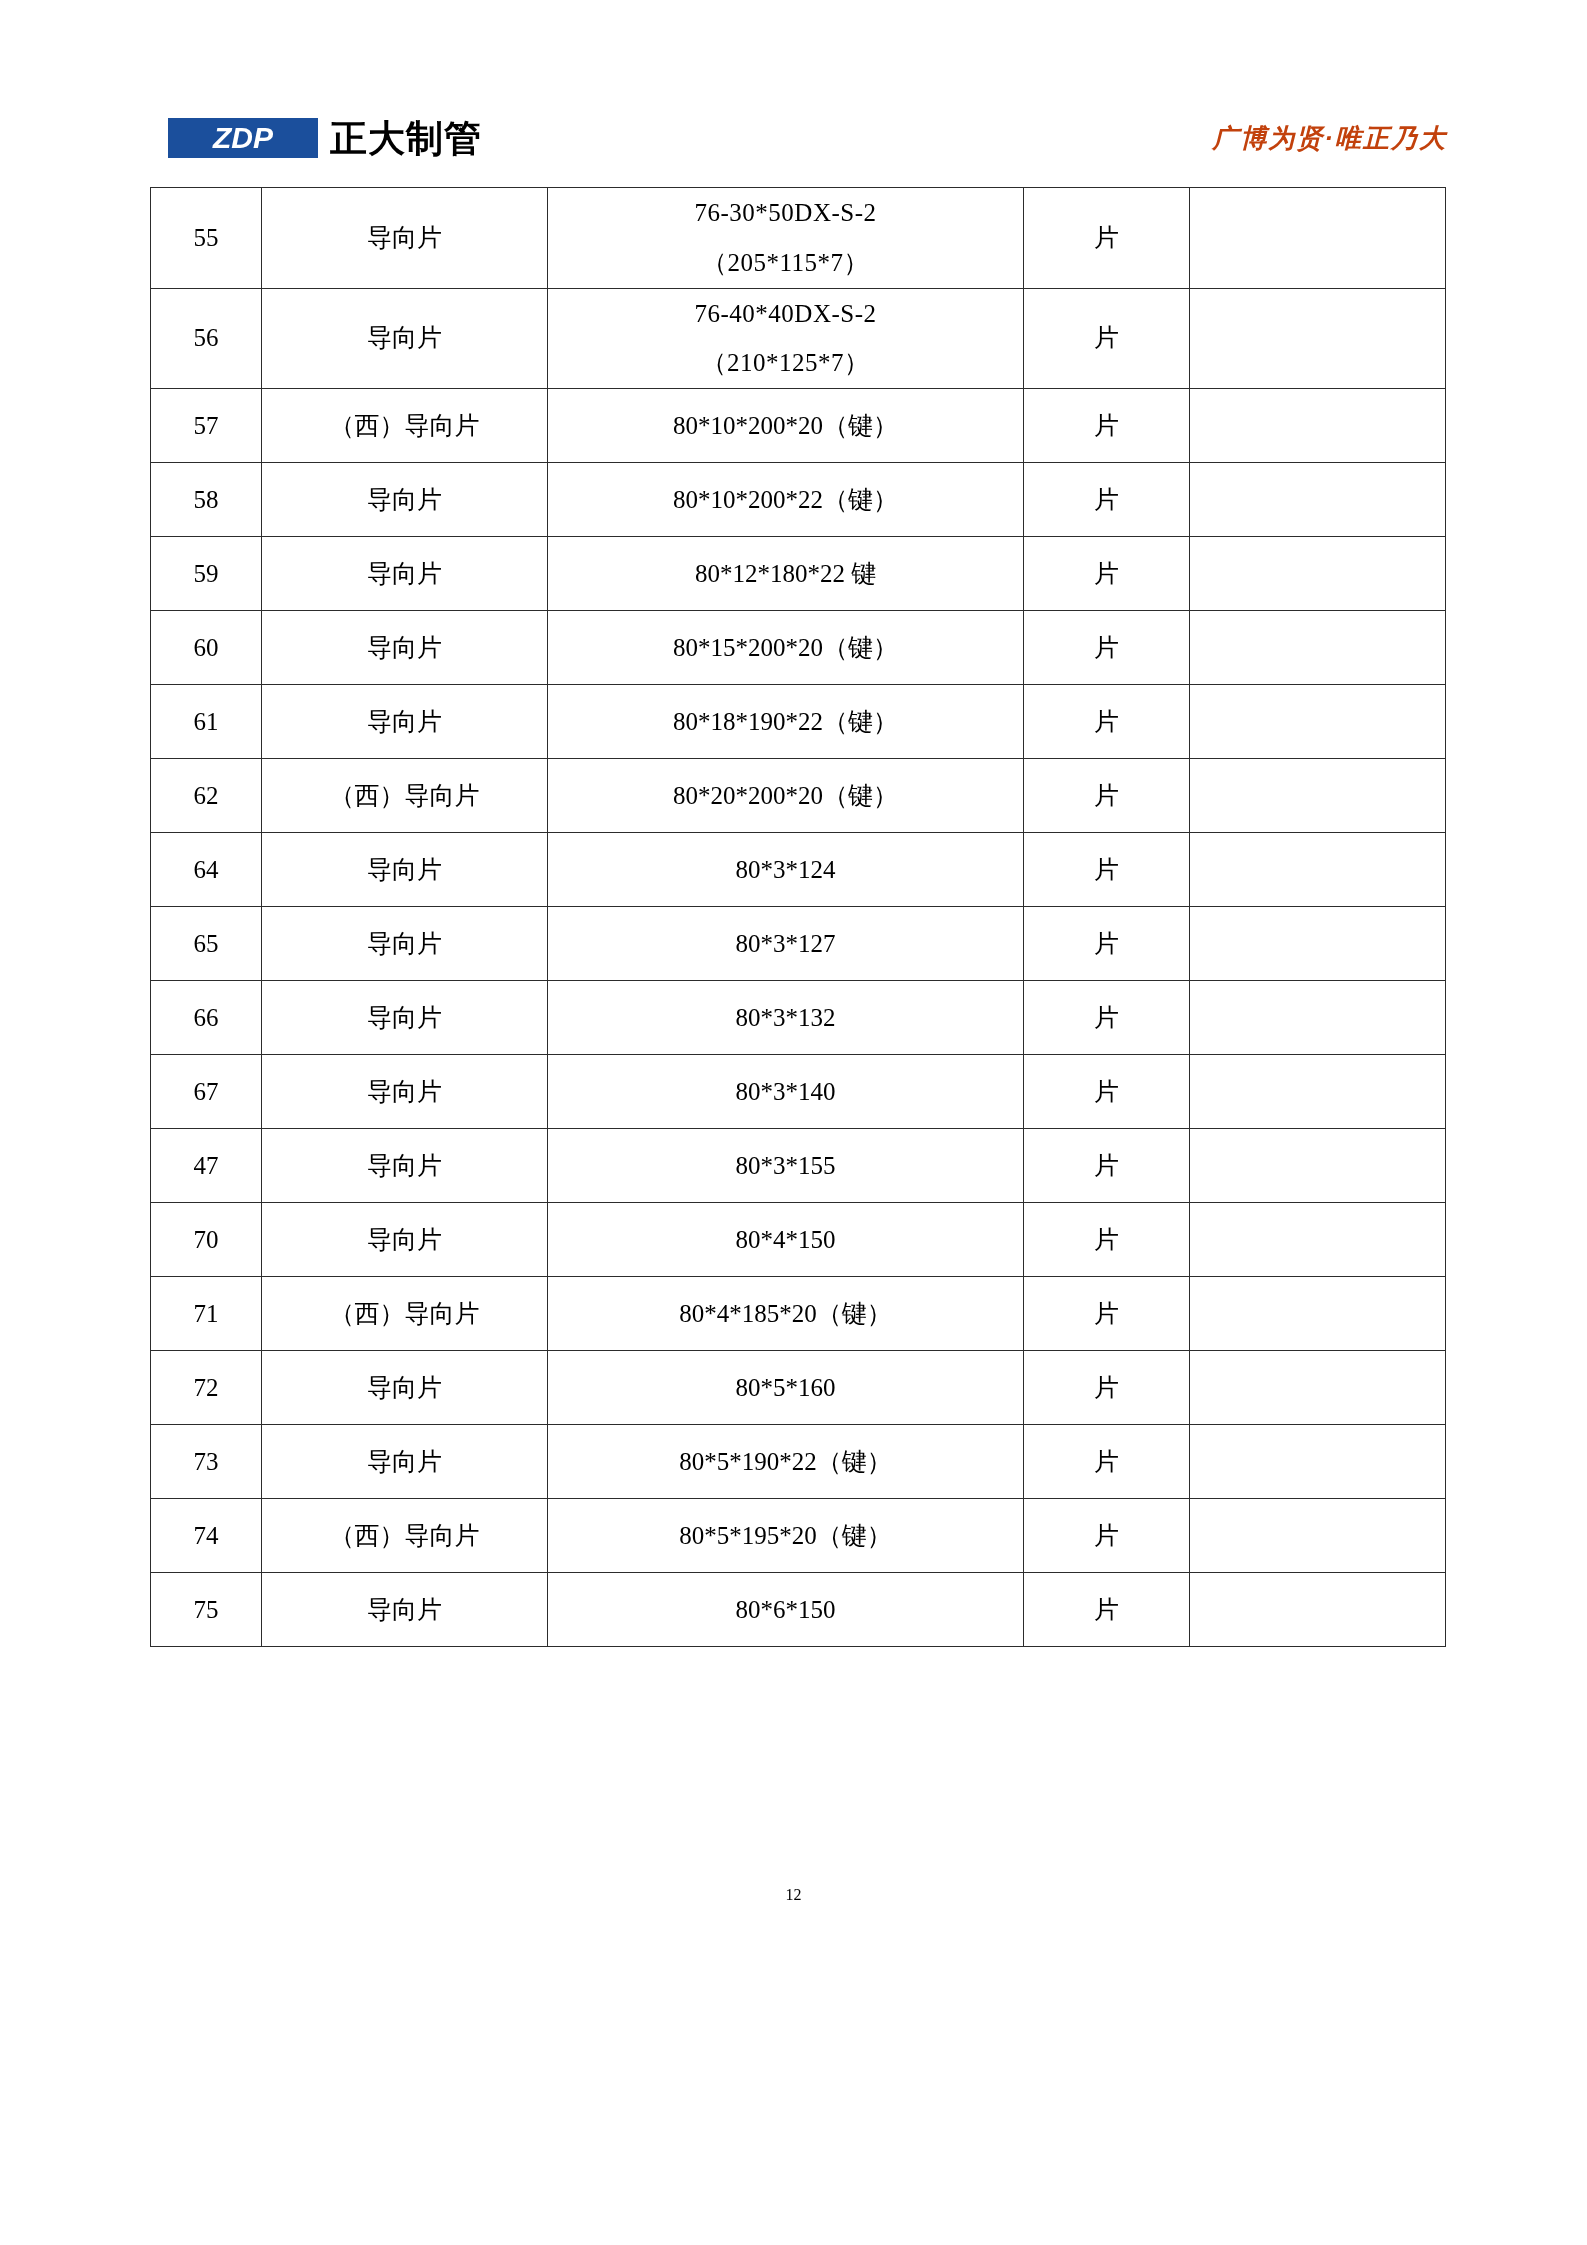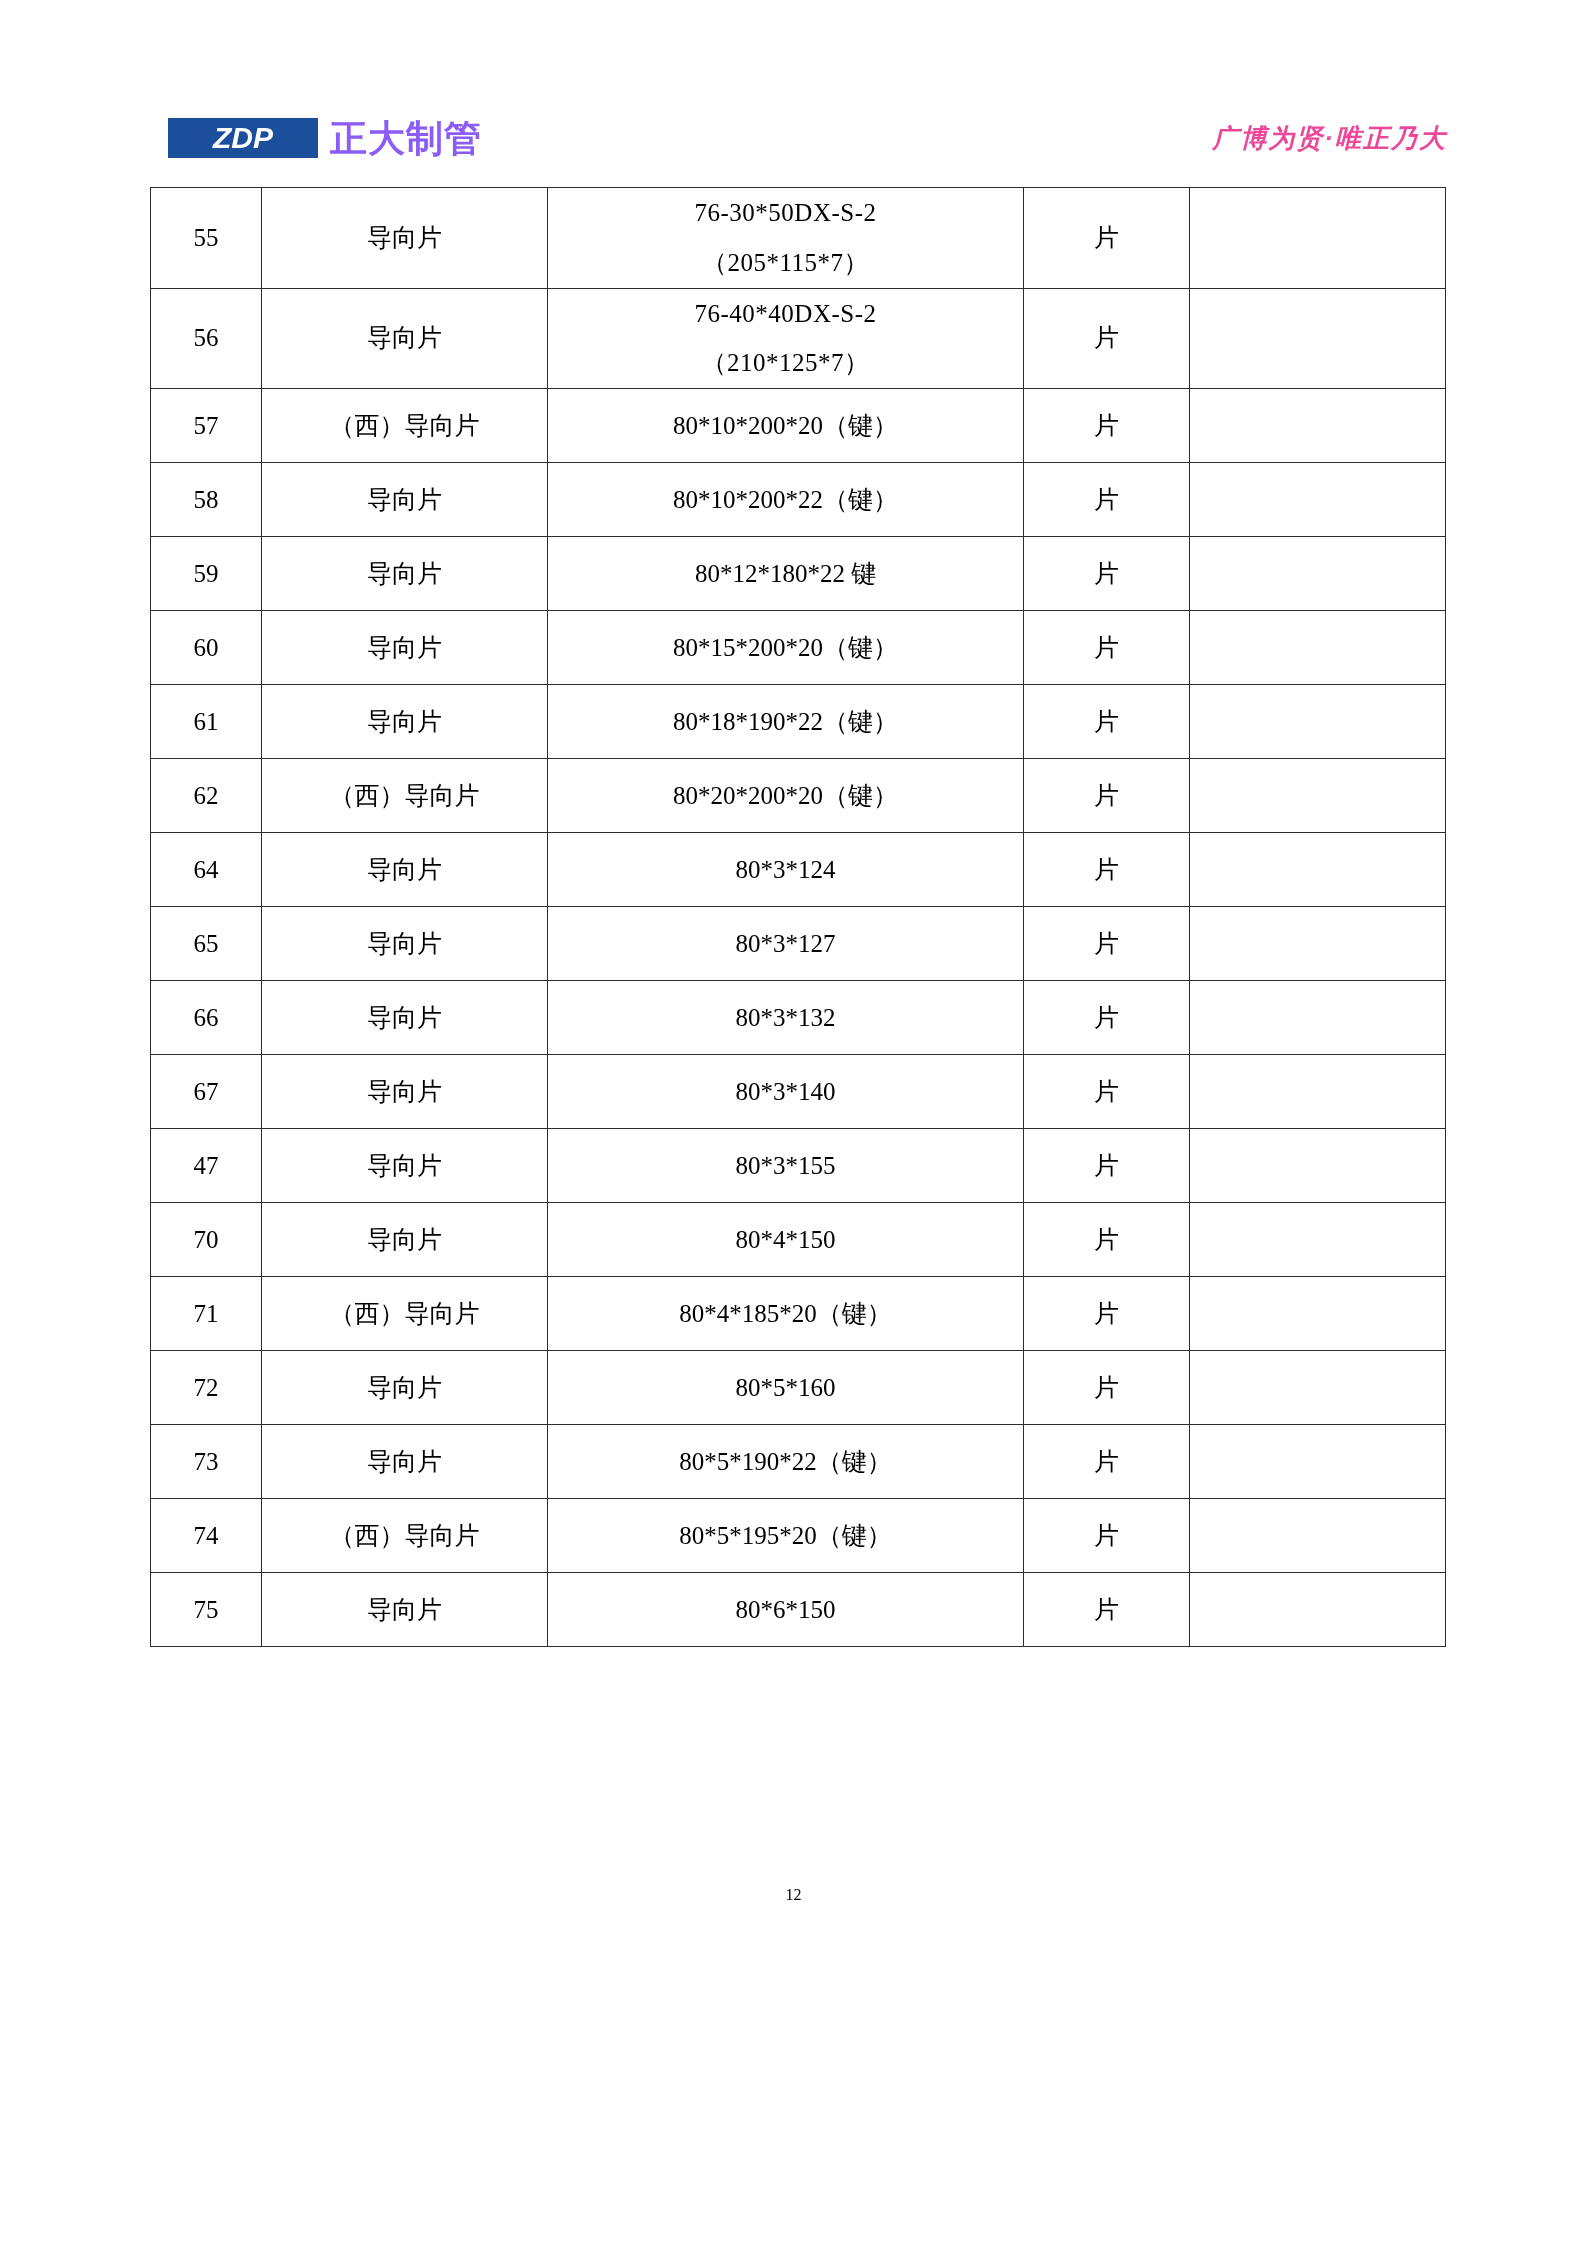--- a/index.html
+++ b/index.html
@@ -42,29 +42,29 @@
     display: flex;
     align-items: center;
     height: 44px;
   }
   .logo-mark svg { display: block; }
   .logo-text {
     font-family: "Liberation Sans", "DejaVu Sans", sans-serif;
     font-weight: bold;
     font-size: 37px;
     letter-spacing: 1px;
-    color: #8b5cf6;
+    color: #000000;
     line-height: 1;
   }
   .slogan {
     font-family: "Liberation Sans", "DejaVu Sans", sans-serif;
     font-weight: bold;
     font-style: italic;
     font-size: 26px;
-    color: #ec4899;
+    color: #c2410c;
     letter-spacing: 2px;
     white-space: nowrap;
   }
   
   .table-wrap {
     position: absolute;
     top: 187px;
     left: 150px;
     width: 1290px;
   }

